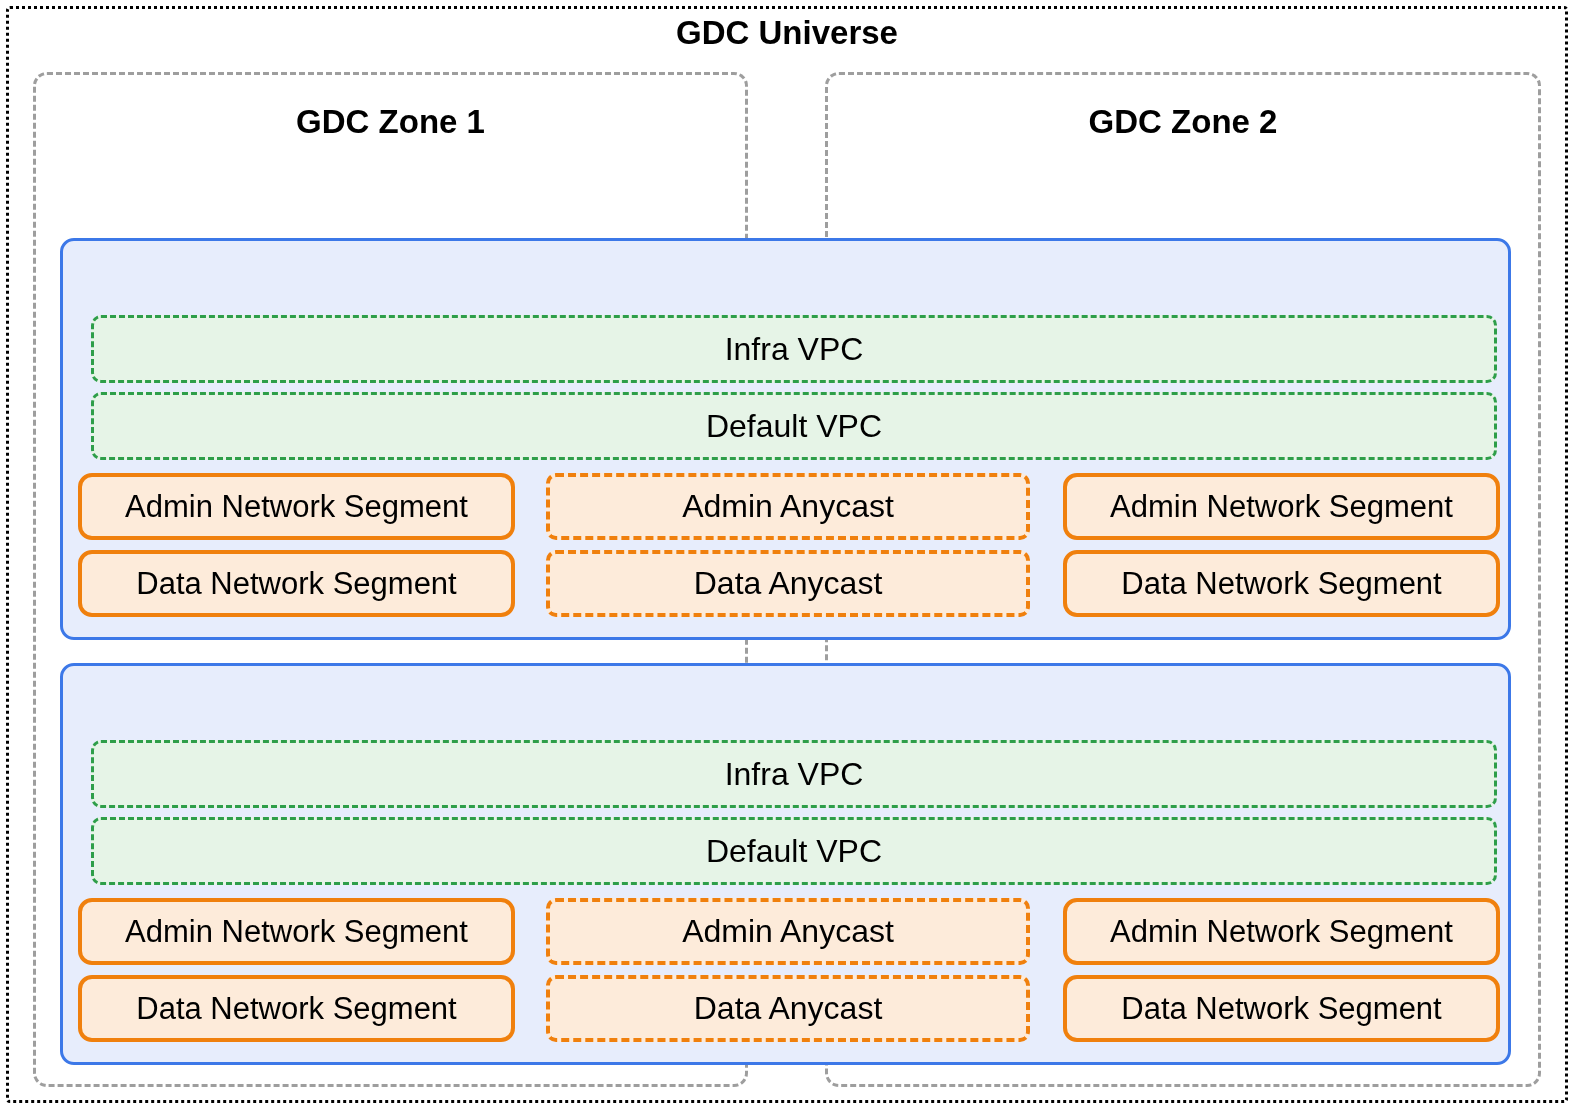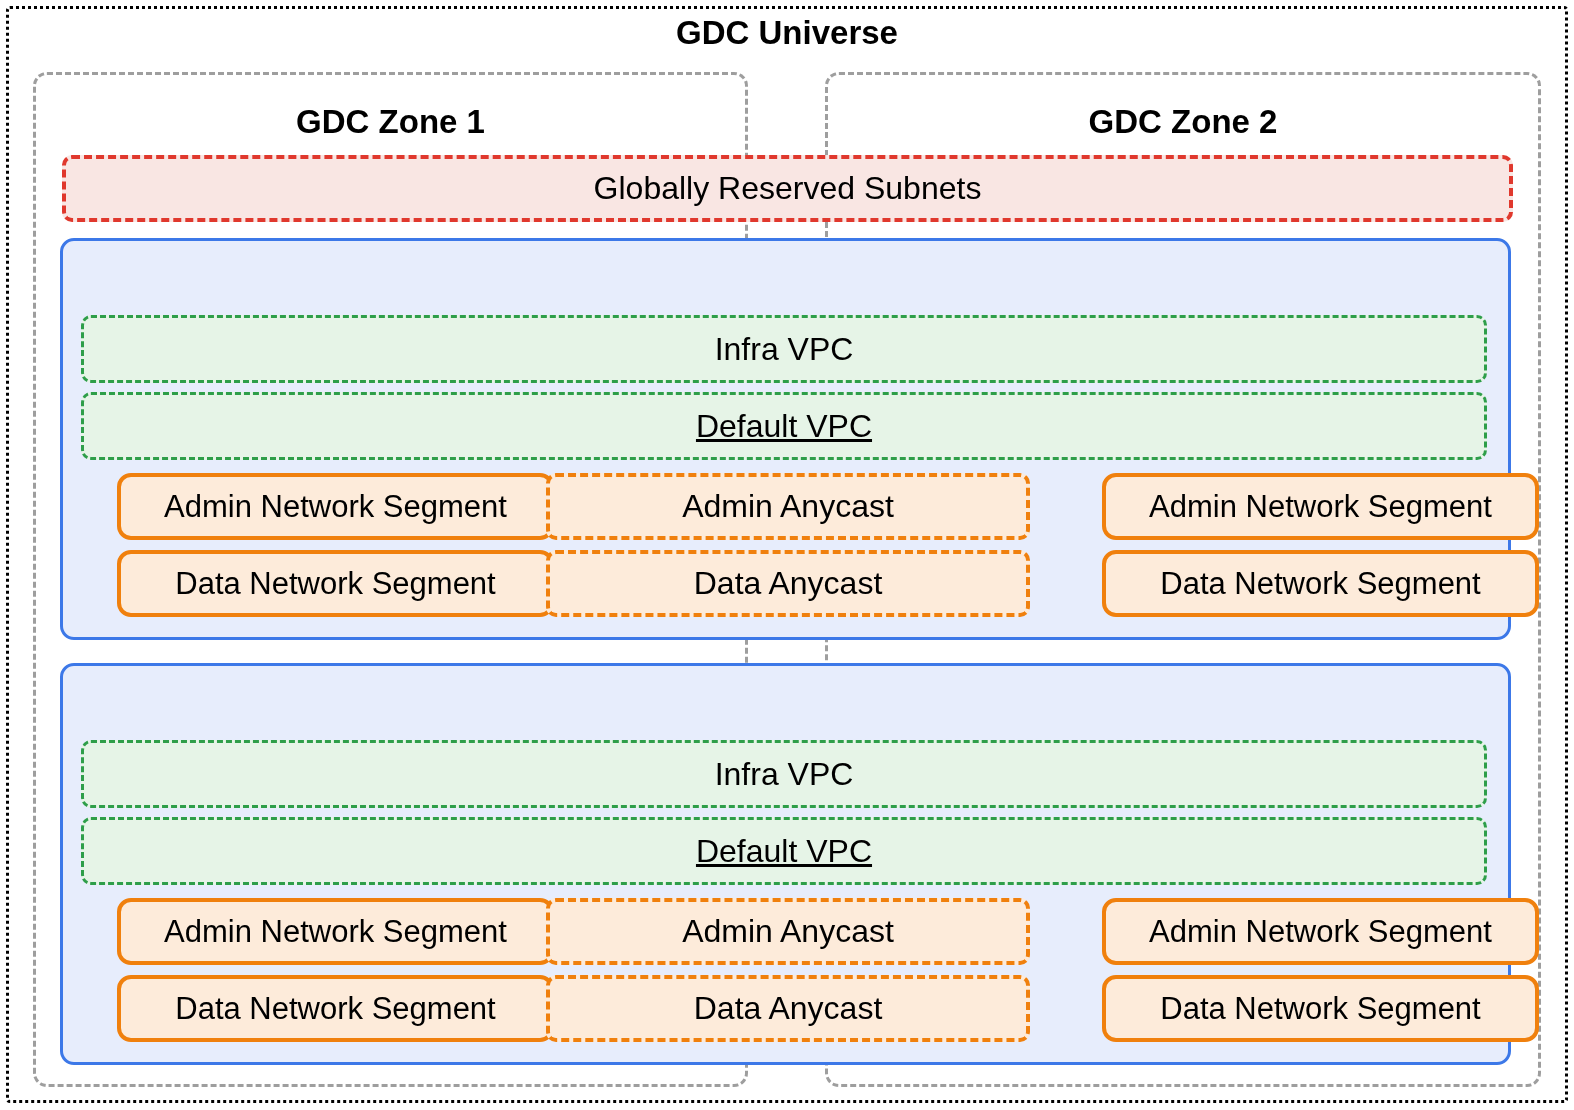--- a/index.html
+++ b/index.html
@@ -74,48 +74,47 @@
   .org-2 { top: 663px; }
   .org-title {
     position: absolute;
     left: 0; top: 9px;
     width: 100%;
     text-align: center;
     font-size: 32px;
   }
   .vpc {
     position: absolute;
-    left: 18px;
+    left: 28px;
     width: 1406px; height: 68px;
     background: #e6f4e7;
     border: 3px dashed #2e9e49;
     border-radius: 10px;
     box-sizing: border-box;
     display: flex;
     align-items: center;
     justify-content: center;
     font-size: 32px;
   }
   .vpc-infra   { top: 74px; }
-  .vpc-default { top: 151px; text-decoration: underline; }
+  .vpc-default { top: 151px; }
   .netbox {
     position: absolute;
     height: 67px;
     background: #fdebda;
     box-sizing: border-box;
     display: flex;
     align-items: center;
     justify-content: center;
   }
   .segment {
     width: 437px;
     border: 4px solid #f0800d;
     border-radius: 14px;
     font-size: 31px;
-    margin-left: 39px;
   }
   .anycast {
     left: 483px;
     width: 484px;
     border: 4px dashed #f0800d;
     border-radius: 10px;
     font-size: 32px;
   }
   .seg-left  { left: 15px; }
   .seg-right { left: 1000px; }
@@ -131,23 +130,20 @@
   <div class="universe-title">GDC Universe</div>
 
   <div class="zone zone-1">
     <div class="zone-title">GDC Zone 1</div>
   </div>
 
   <div class="zone zone-2">
     <div class="zone-title">GDC Zone 2</div>
   </div>
 
-  <div class="reserved">
-    <span>Globally Reserved Subnets</span>
-  </div>
 
   <div class="org org-1">
 
     <div class="vpc vpc-infra">
       <span>Infra VPC</span>
     </div>
     <div class="vpc vpc-default">
       <span>Default VPC</span>
     </div>
 

